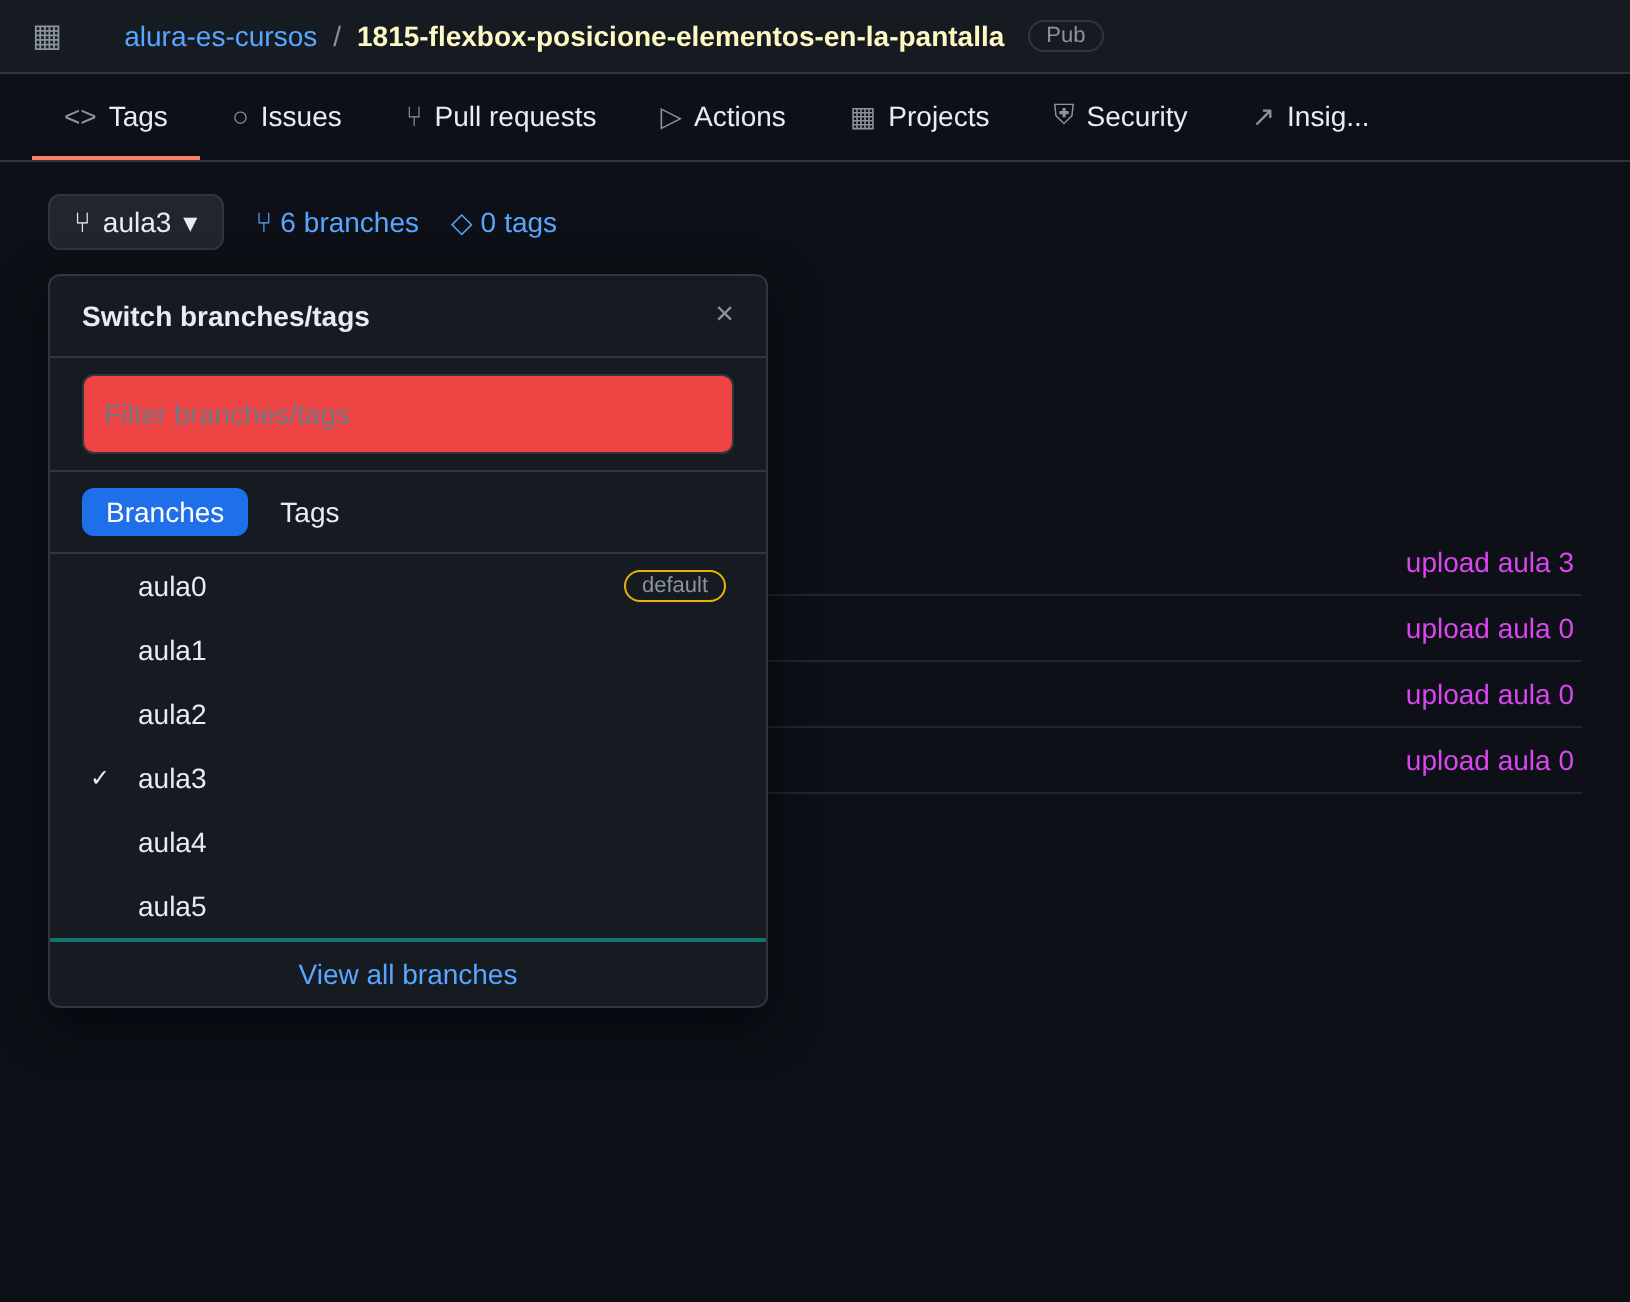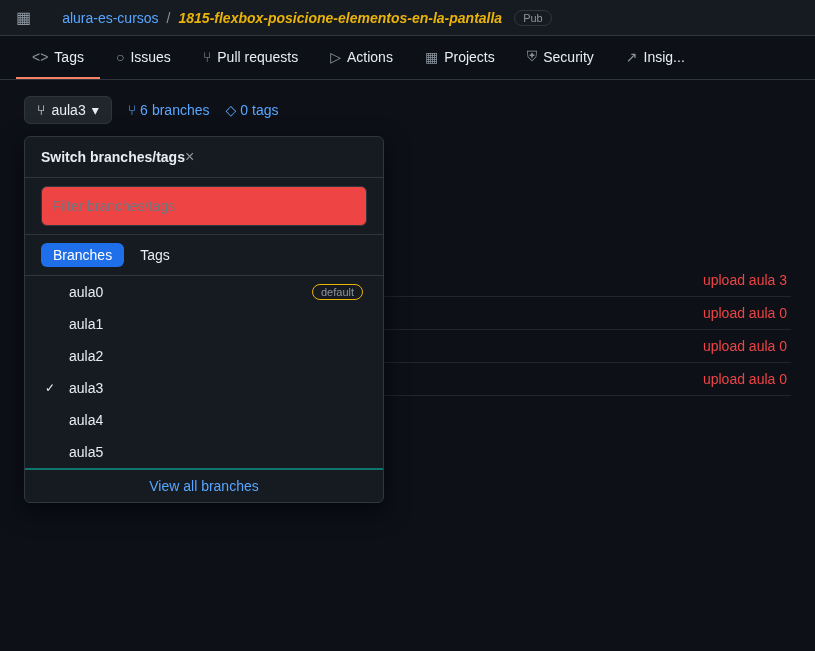--- a/index.html
+++ b/index.html
@@ -30,25 +30,24 @@
       color: #58a6ff;
       font-size: 14px;
       cursor: pointer;
       margin-left: 23px;
     }
     .repo-separator {
       color: #8b949e;
       font-size: 14px;
     }
     .repo-name {
-      color: #eab308;
+      color: #fef9c3;
       font-size: 14px;
       font-weight: 600;
       cursor: pointer;
-      font-style: italic;
     }
     .visibility-badge {
       border: 1px solid #30363d;
       border-radius: 20px;
       padding: 1px 8px;
       font-size: 11px;
       color: #8b949e;
       margin-left: 4px;
     }
 
@@ -133,21 +132,21 @@
       width: 360px;
       background-color: #161b22;
       border: 1px solid #30363d;
       border-radius: 6px;
       box-shadow: 0 8px 24px rgba(1, 4, 9, 0.75);
       z-index: 100;
     }
     .dropdown-header {
       display: flex;
       align-items: center;
-      justify-content: flex-start;
+      justify-content: space-between;
       padding: 12px 16px;
       border-bottom: 1px solid #30363d;
     }
     .dropdown-title {
       font-size: 14px;
       font-weight: 600;
       color: #e6edf3;
     }
     .dropdown-close {
       cursor: pointer;
@@ -241,21 +240,21 @@
     .file-row {
       display: flex;
       align-items: center;
       justify-content: space-between;
       padding: 8px 4px;
       border-bottom: 1px solid #21262d;
       color: #8b949e;
       font-size: 14px;
     }
     .file-row .commit-msg {
-      color: #ef4444;
+      color: #d946ef;
     }
   </style>
 </head>
 <body>
 
 <div class="header-bar">
   <span class="repo-icon">▦</span>
   <span class="repo-owner">alura-es-cursos</span>
   <span class="repo-separator">/</span>
   <span class="repo-name">1815-flexbox-posicione-elementos-en-la-pantalla</span>

